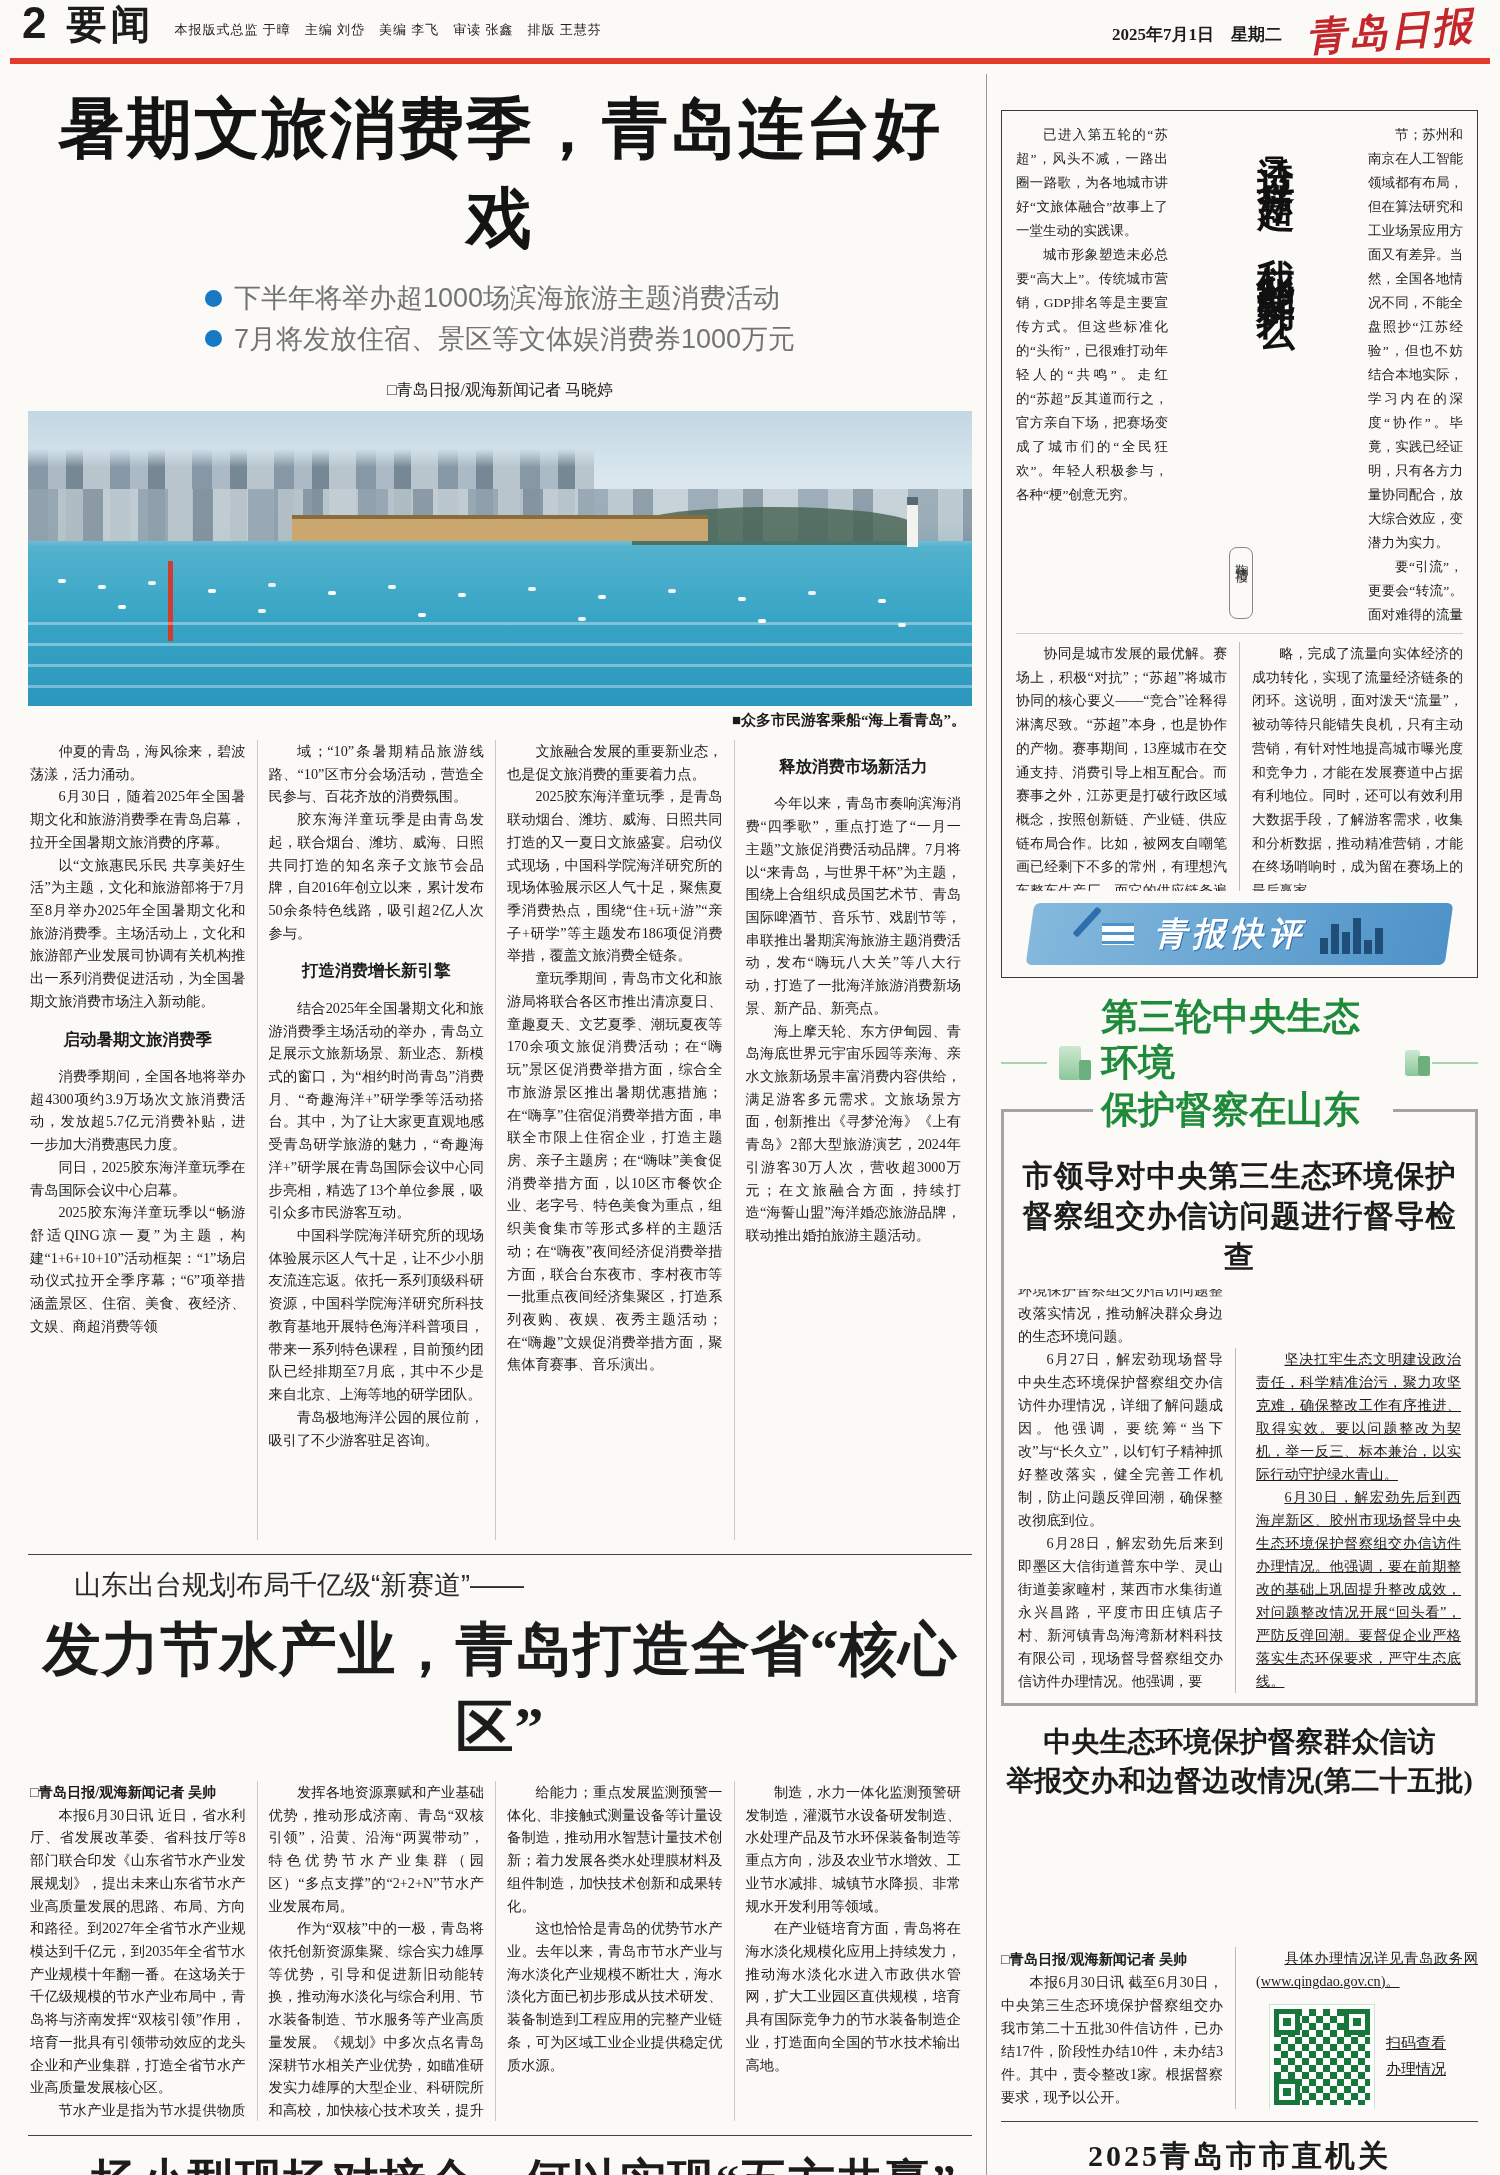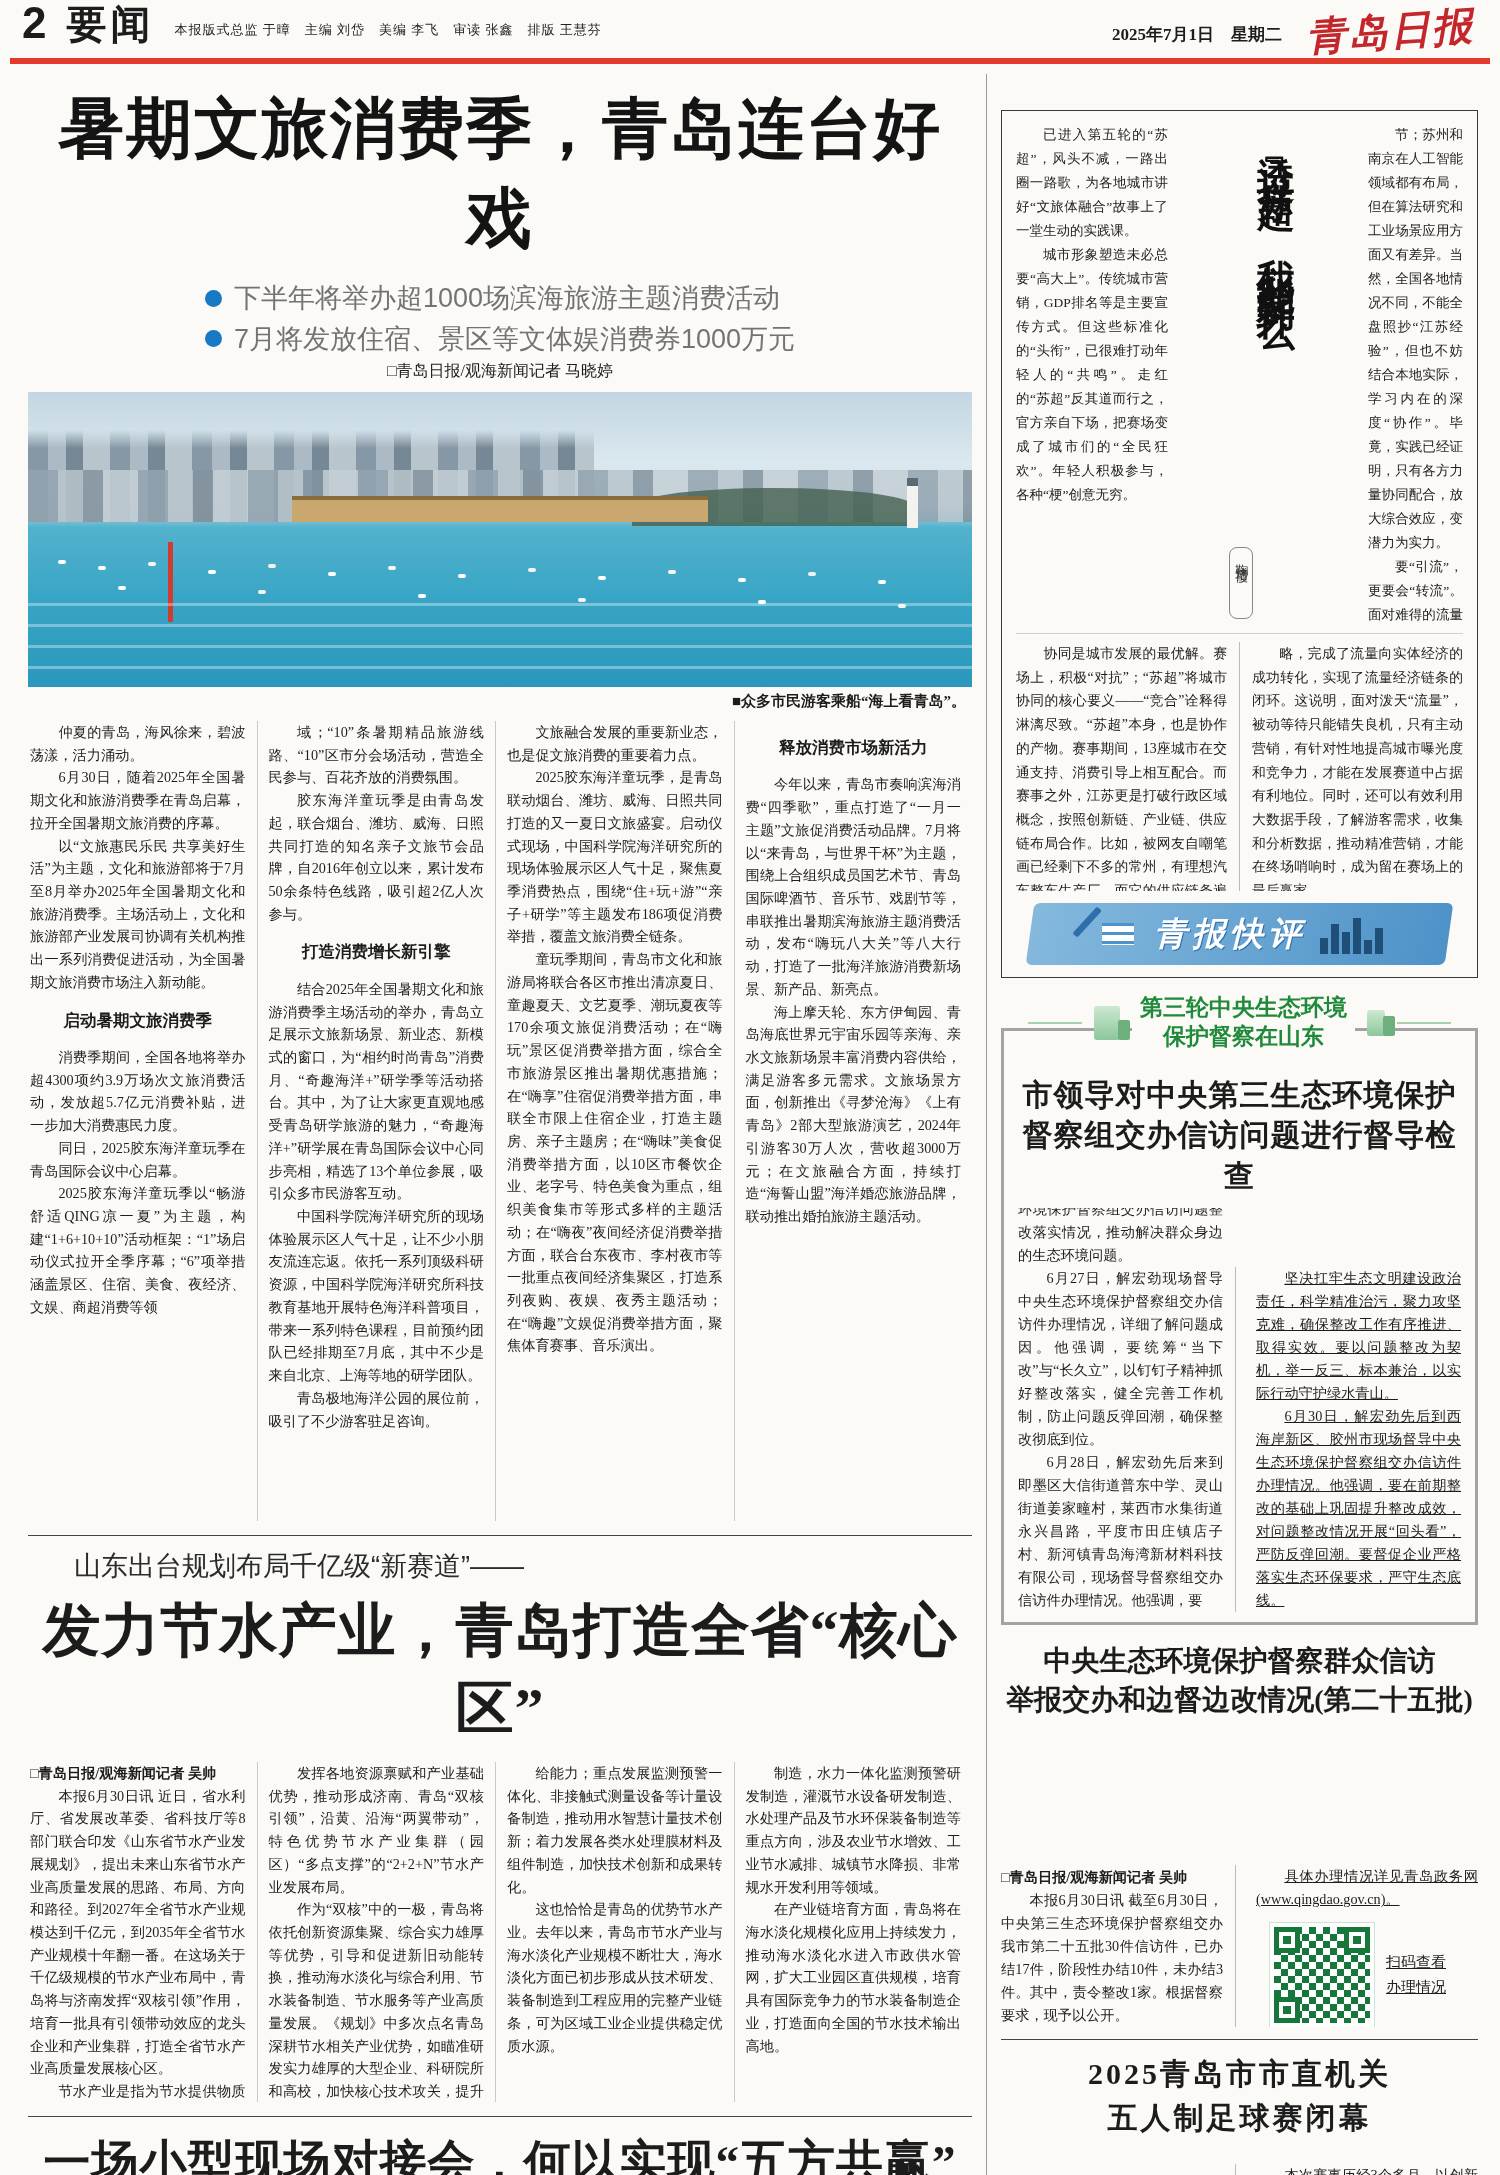--- a/index.html
+++ b/index.html
@@ -23,21 +23,21 @@
   
   .content { display:flex; padding:10px 22px 0 28px; }
   .left { width:958px; padding-right:14px; }
   .right { flex:1; border-left:1px solid #999; padding-left:14px; }
 
   
   .m-headline { font-size:66px; font-weight:900; text-align:center; letter-spacing:2px; margin:10px 0 14px; color:#141414; }
   .bullets { width:max-content; margin:0 auto; font-family:"Liberation Sans",sans-serif; }
   .bullet-line { font-size:27px; color:#737373; line-height:1.5; display:flex; align-items:center; }
   .dot { display:inline-block; width:17px; height:17px; border-radius:50%; background:#1779c4; margin-right:12px; flex:0 0 auto; }
-  .m-byline { text-align:center; font-size:16px; margin:2px 0 10px; }
+  .m-byline { text-align:center; font-size:16px; margin:21px 0 10px; }
   
   .photo { position:relative; height:295px; overflow:hidden; background:linear-gradient(180deg,#c3d6e2 0%,#dbe8ef 24%,#cfdee8 38%,#53b2cd 46%,#38a5c6 70%,#2b97bd 100%); }
   .skyline { position:absolute; top:38px; left:0; width:60%; height:92px;
     background:repeating-linear-gradient(90deg,#7e909f 0 20px,#a7b6c1 20px 38px,#6c7e8c 38px 55px,#b6c2ca 55px 82px);
     -webkit-mask:linear-gradient(180deg,transparent 0,#000 18px); mask:linear-gradient(180deg,transparent 0,#000 18px); opacity:.9; }
   .skyline2 { position:absolute; top:78px; left:0; width:100%; height:52px;
     background:repeating-linear-gradient(90deg,#93a4b0 0 30px,#b9c5cc 30px 55px,#83939f 55px 75px,#c4cfd5 75px 110px); opacity:.85; }
   .hill { position:absolute; top:96px; right:6%; width:30%; height:38px; background:#44604f; border-radius:50% 50% 0 0; opacity:.8; }
   .long-bldg { position:absolute; top:104px; left:28%; width:44%; height:26px; background:#c9a76e; border-top:4px solid #8a6b3c; }
   .pole { position:absolute; top:150px; left:140px; width:5px; height:80px; background:#d23c30; }
@@ -89,21 +89,21 @@
   .kp-city i { display:block; background:#1f4e79; width:8px; }
   .kp-city i:nth-child(1){height:16px}.kp-city i:nth-child(2){height:30px}.kp-city i:nth-child(3){height:22px}
   .kp-city i:nth-child(4){height:36px}.kp-city i:nth-child(5){height:14px}.kp-city i:nth-child(6){height:26px}
 
   
   .badge-wrap { position:relative; z-index:2; display:flex; justify-content:center; align-items:center; gap:12px; margin-top:16px; }
   .badge-wrap::before, .badge-wrap::after { content:""; width:54px; height:2px; background:#a9d3ae; }
   .badge-ic { width:26px; height:34px; background:linear-gradient(#cde8d2,#8cc79a); border-radius:3px; position:relative; }
   .badge-ic::after { content:""; position:absolute; right:-10px; bottom:0; width:12px; height:20px; background:#6db07e; border-radius:2px; }
   .badge-ic.small { width:18px; height:26px; }
-  .badge-text { text-align:center; font-weight:900; color:#1f8a3a; font-size:23px; line-height:1.25; background:#fbfaf7; padding:0 8px; }
+  .badge-text { text-align:left; font-weight:900; color:#1f8a3a; font-size:37px; line-height:1.25; background:#fbfaf7; padding:0 8px; }
 
   
   .insp-box { border:3px solid #a3a3a3; margin-top:-24px; padding:44px 14px 10px; }
   .r-headline { font-size:30px; font-weight:900; text-align:center; line-height:1.35; letter-spacing:1px; }
   .rcols { display:flex; margin-top:12px; overflow:hidden;align-items:flex-end; }
   .rcol { flex:1; font-size:14.2px; line-height:1.62; text-align:justify; }
   .rcol + .rcol { border-left:1px solid #bbb; padding-left:20px; margin-left:12px;text-decoration:underline; }
   .rcol p { text-indent:2em; }
   .insp-box .rcols { height:404px; }
 

